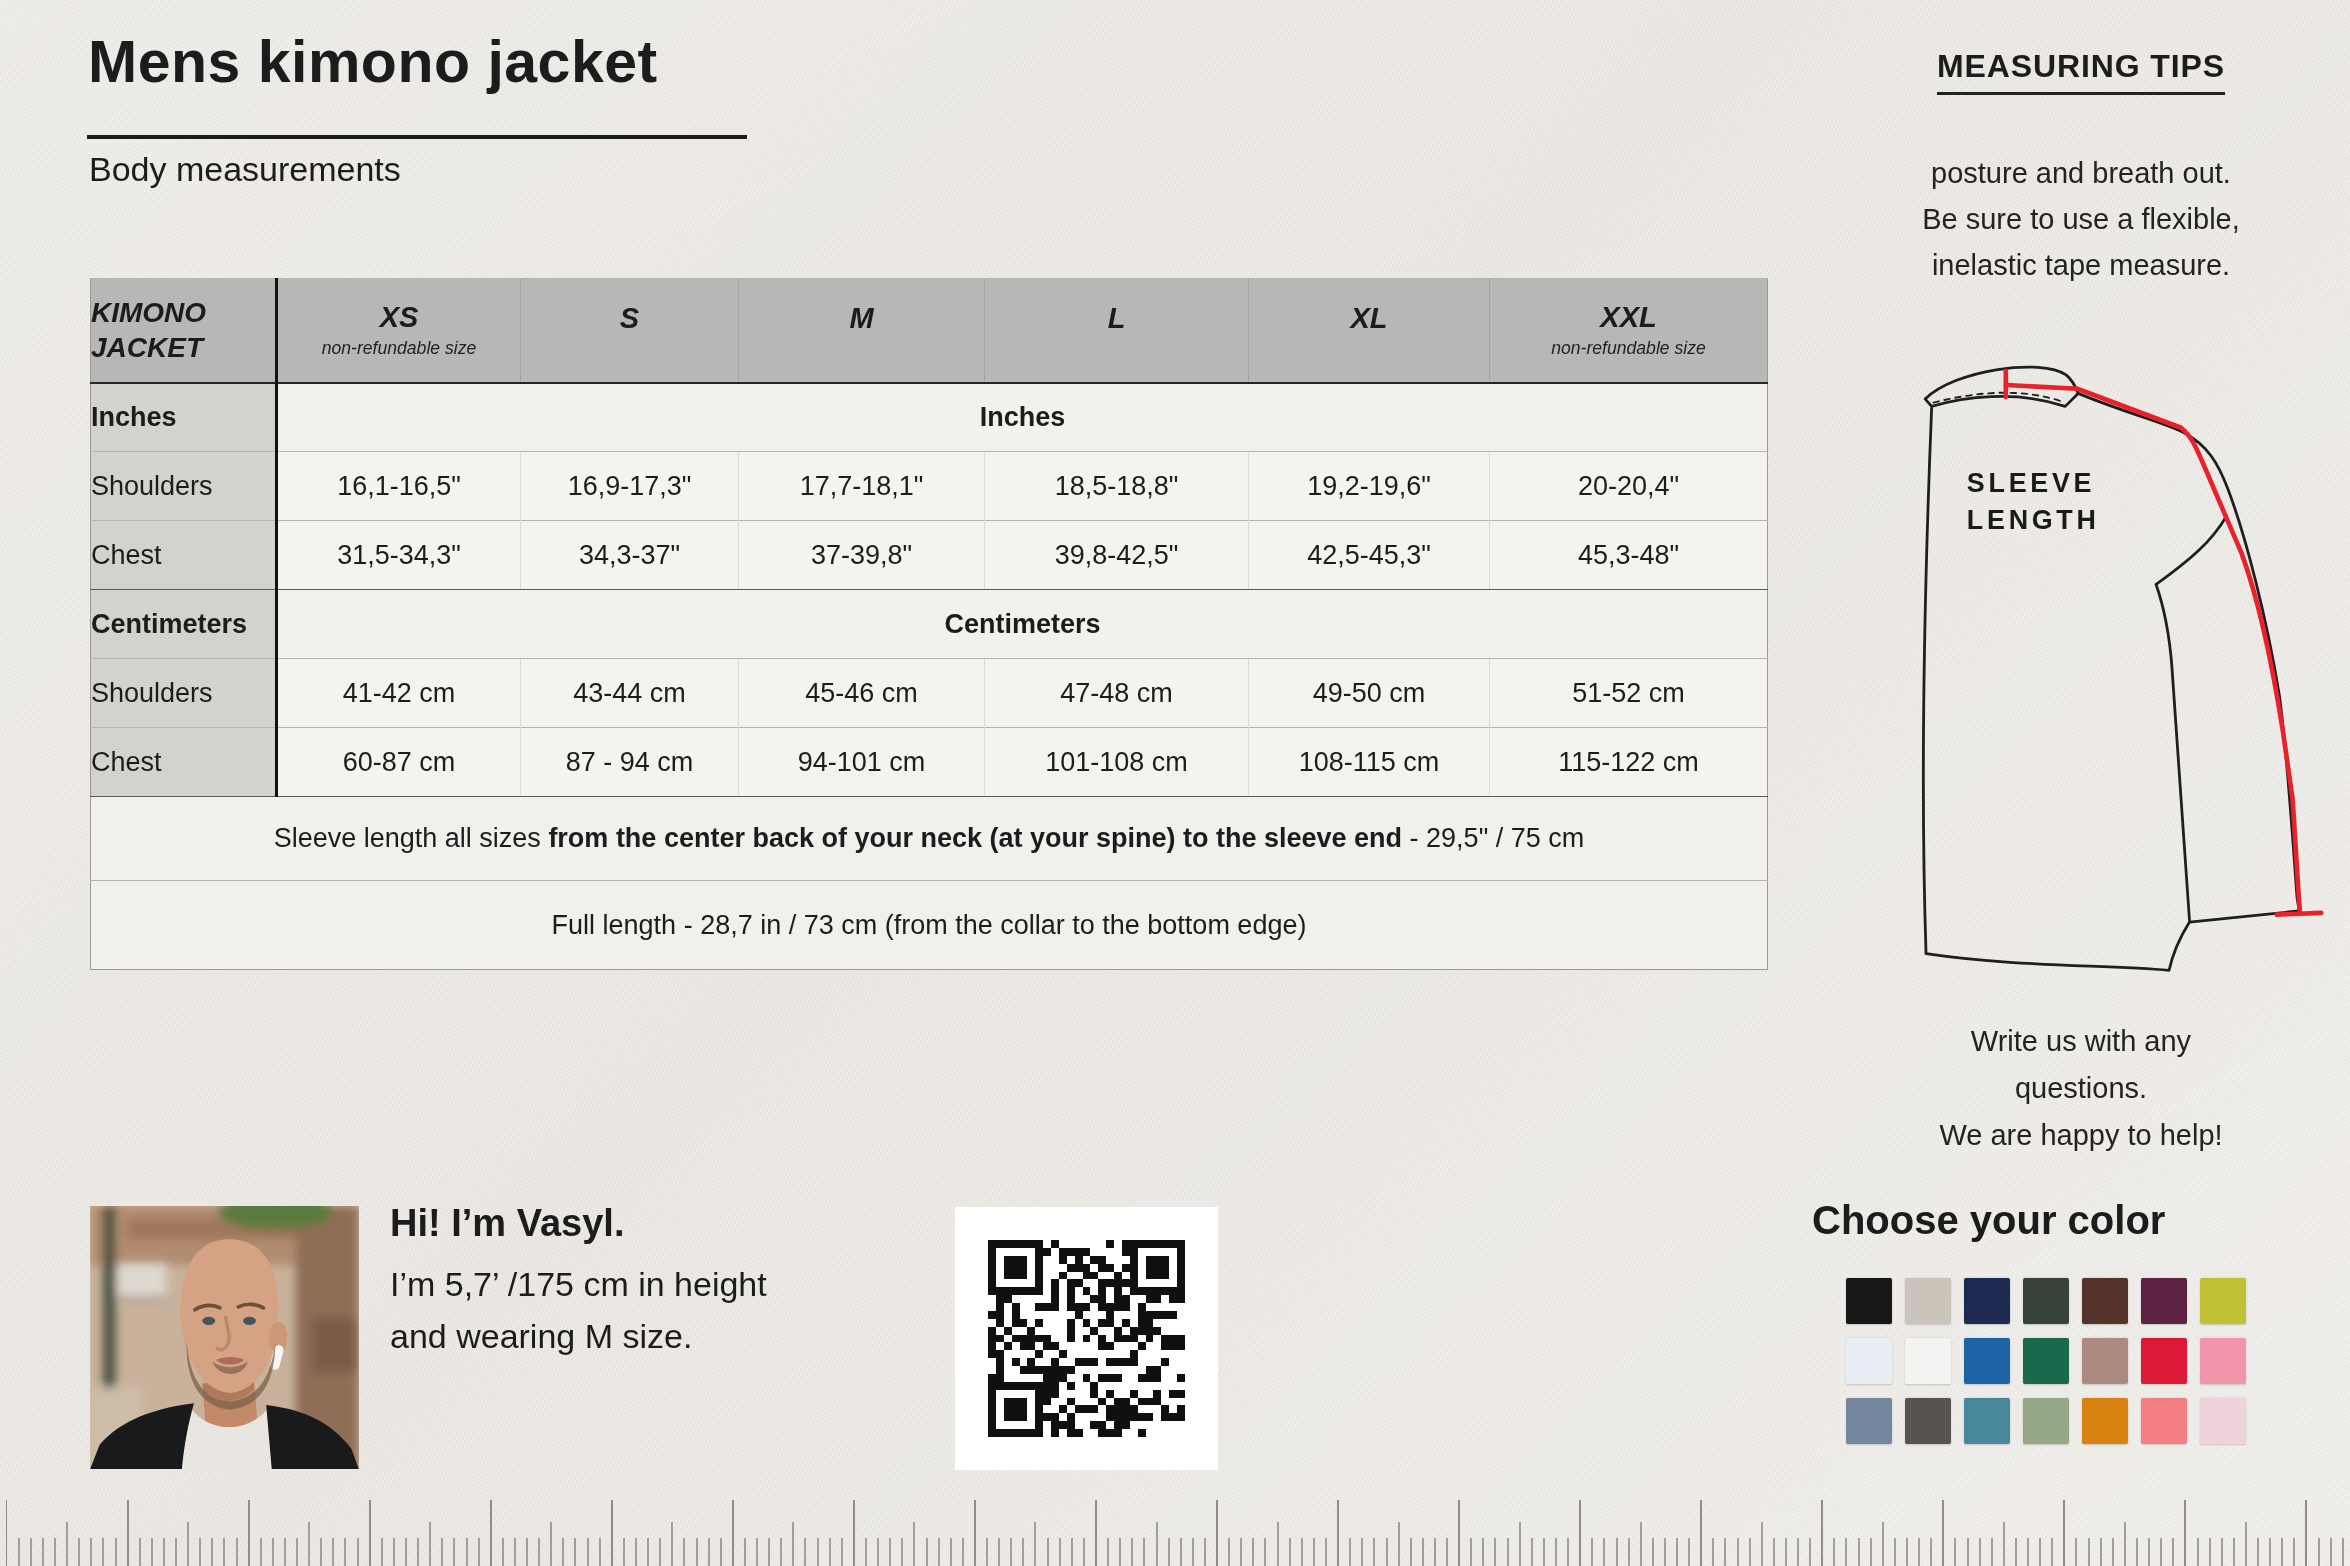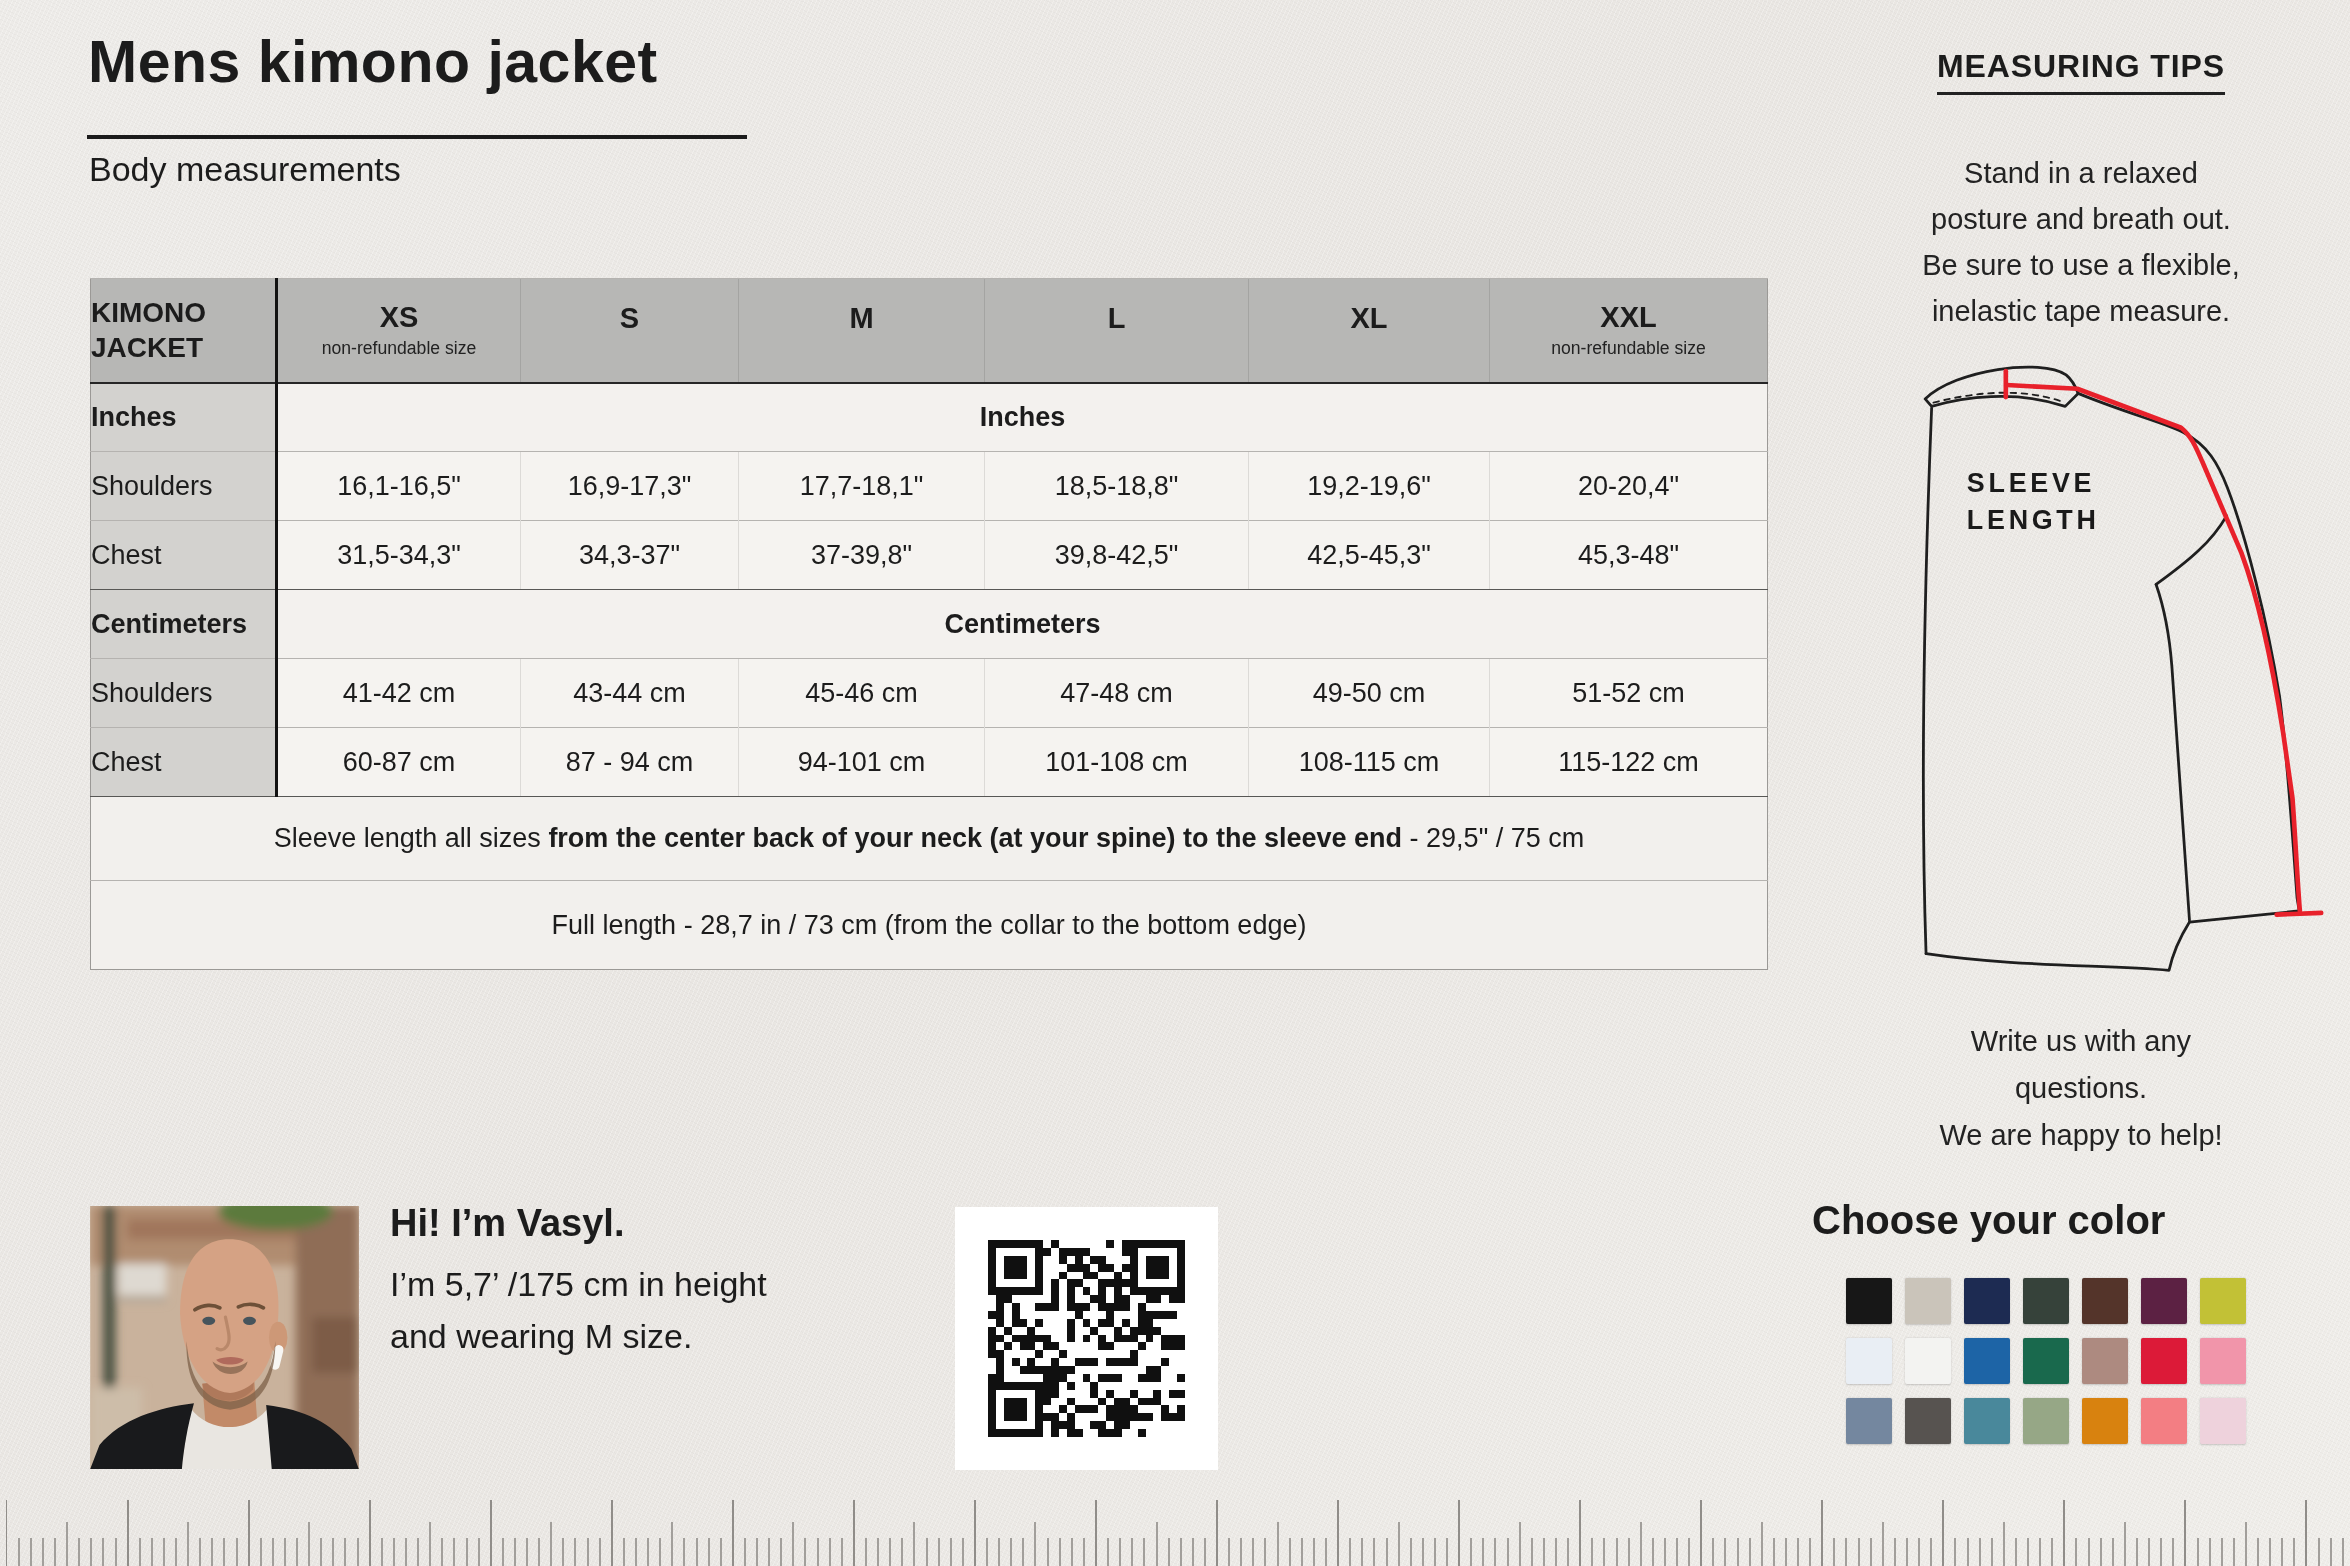--- a/index.html
+++ b/index.html
@@ -17,21 +17,21 @@
   .subtitle{position:absolute;left:89px;top:150px;font-size:34px;}
   
   table.size{position:absolute;left:90px;top:278px;width:1677px;border-collapse:collapse;table-layout:fixed;
     background:#f5f3f0;border:0.9px solid #9b9996;}
   table.size td,table.size th{padding:0;border-top:0.9px solid #b5b3b0;vertical-align:middle;}
   tr.r-header{height:104px;}
   tr.r-band{height:69px;}
   tr.r-data{height:69px;}
   tr.r-note{height:84px;}
   tr.r-note2{height:89px;}
-  tr.r-header th{background:#b7b7b5;border-bottom:2.8px solid #262626;font-weight:bold;}
+  tr.r-header th{background:#b7b7b5;border-bottom:2.8px solid #262626;font-weight:bold;font-style:italic;}
   th.corner{text-align:left;padding-left:11px;font-size:28px;line-height:1.25;border-right:3.7px solid #121212;}
   .sz{font-size:29px;font-weight:bold;text-align:center;}
   .sznote{font-size:17.6px;font-weight:normal;text-align:center;margin-top:3.7px;min-height:20.4px;color:#222;}
   td.lab{background:#d3d2cf;font-size:27px;text-align:left;padding-left:11px;border-right:3.7px solid #121212;}
   td.lab.bold{font-weight:bold;}
   td.band{font-size:27px;font-weight:bold;text-align:center;background:#f3f1ee;}
   td.val{font-size:27px;text-align:center;background:#f5f3f0;}
   .size-cell{border-left:0.9px solid rgba(0,0,0,.10);}
   tr.row-sect-end td{border-bottom:1.9px solid #575755;}
   td.note{font-size:27px;text-align:center;background:#f2f0ed;}
@@ -162,21 +162,20 @@
     <tr class="r-note2">
       <td class="note" colspan="7">Full length - 28,7 in / 73 cm (from the collar to the bottom edge)</td>
     </tr>
   </tbody>
     </table>
 
   <div class="tips-head-wrap">
     <span class="tips-head">MEASURING TIPS</span>
   </div>
   <div class="tips-body">
-    <div>Stand in a relaxed</div>
     <div>posture and breath out.</div>
     <div>Be sure to use a flexible,</div>
     <div>inelastic tape measure.</div>
   </div>
 
   <svg class="jacket" width="464" height="640" viewBox="0 0 500 690">
     <g fill="none" stroke="#1f1f1f" stroke-width="3" stroke-linecap="round" stroke-linejoin="round">
 
       <path d="M55,42 C88,10 180,-2 207,16 C213,21 217,28 220,36 L206,50 C152,32 96,40 62,50 Z"></path>
       <path d="M64,46 C110,34 160,30 203,45" stroke-dasharray="6 6" stroke-width="2"></path>

